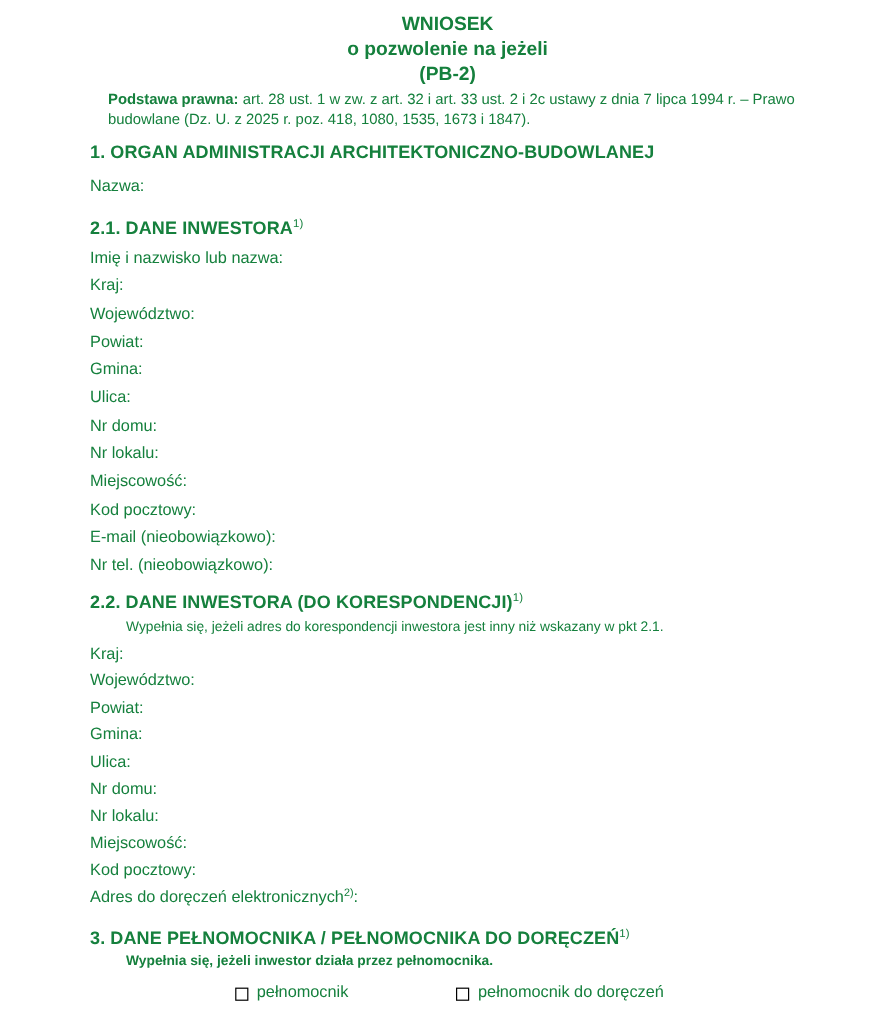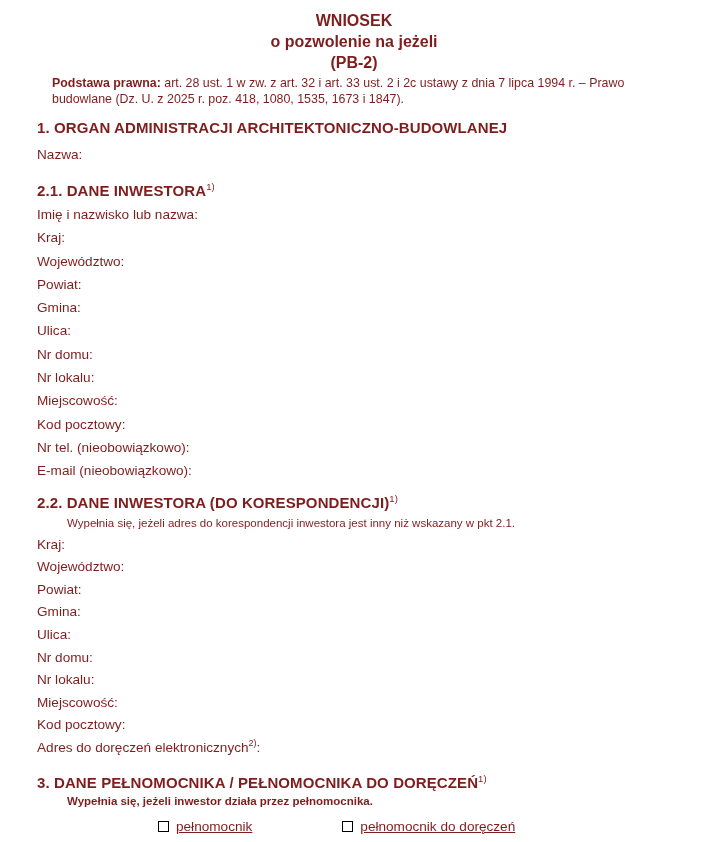--- a/index.html
+++ b/index.html
@@ -6,23 +6,23 @@
     margin: 0;
     padding: 0;
     background: #ffffff;
   }
   .page {
     position: relative;
     width: 726px;
     height: 842px;
     box-sizing: border-box;
     background: #ffffff;
-    color: #7f1d1d;
+    color: #15803d;
     font-family: "Liberation Sans", "DejaVu Sans", sans-serif;
-    padding: 10px 55px 0 37px;
+    padding: 10px 55px 0 75px;
     overflow: hidden;
   }
   .title-block {
     text-align: center;
     font-weight: bold;
     font-size: 16px;
     line-height: 21px;
   }
   .legal {
     margin: 3px 0 0 15px;
@@ -75,23 +75,22 @@
     margin-top: 12px;
     margin-left: 121px;
     display: flex;
     gap: 90px;
     font-size: 13.6px;
     line-height: 14px;
     align-items: flex-start;
   }
   .checkbox-group {
     display: flex;
-    align-items: center;
+    align-items: flex-end;
     cursor: default;
-    text-decoration: underline;
   }
   .checkbox-box {
     display: inline-block;
     width: 11px;
     height: 11px;
     border: 1.4px solid #000000;
     box-sizing: border-box;
     margin-right: 7px;
     background: #ffffff;
     flex: 0 0 auto;
@@ -120,22 +119,22 @@
     <div class="field"><span>Imię i nazwisko lub nazwa:</span></div>
     <div class="field"><span>Kraj:</span></div>
     <div class="field"><span>Województwo:</span></div>
     <div class="field"><span>Powiat:</span></div>
     <div class="field"><span>Gmina:</span></div>
     <div class="field"><span>Ulica:</span></div>
     <div class="field"><span>Nr domu:</span></div>
     <div class="field"><span>Nr lokalu:</span></div>
     <div class="field"><span>Miejscowość:</span></div>
     <div class="field"><span>Kod pocztowy:</span></div>
+    <div class="field"><span>E-mail (nieobowiązkowo):</span></div>
     <div class="field"><span>Nr tel. (nieobowiązkowo):</span></div>
-    <div class="field"><span>E-mail (nieobowiązkowo):</span></div>
   </div>
 
   <h2 class="sec-h" id="h22"><span>2.2. DANE INWESTORA (DO KORESPONDENCJI)</span><sup>1)</sup></h2>
 
   <div class="note" id="note22">Wypełnia się, jeżeli adres do korespondencji inwestora jest inny niż wskazany w pkt 2.1.</div>
 
   <div class="fields-22">
     <div class="field"><span>Kraj:</span></div>
     <div class="field"><span>Województwo:</span></div>
     <div class="field"><span>Powiat:</span></div>

